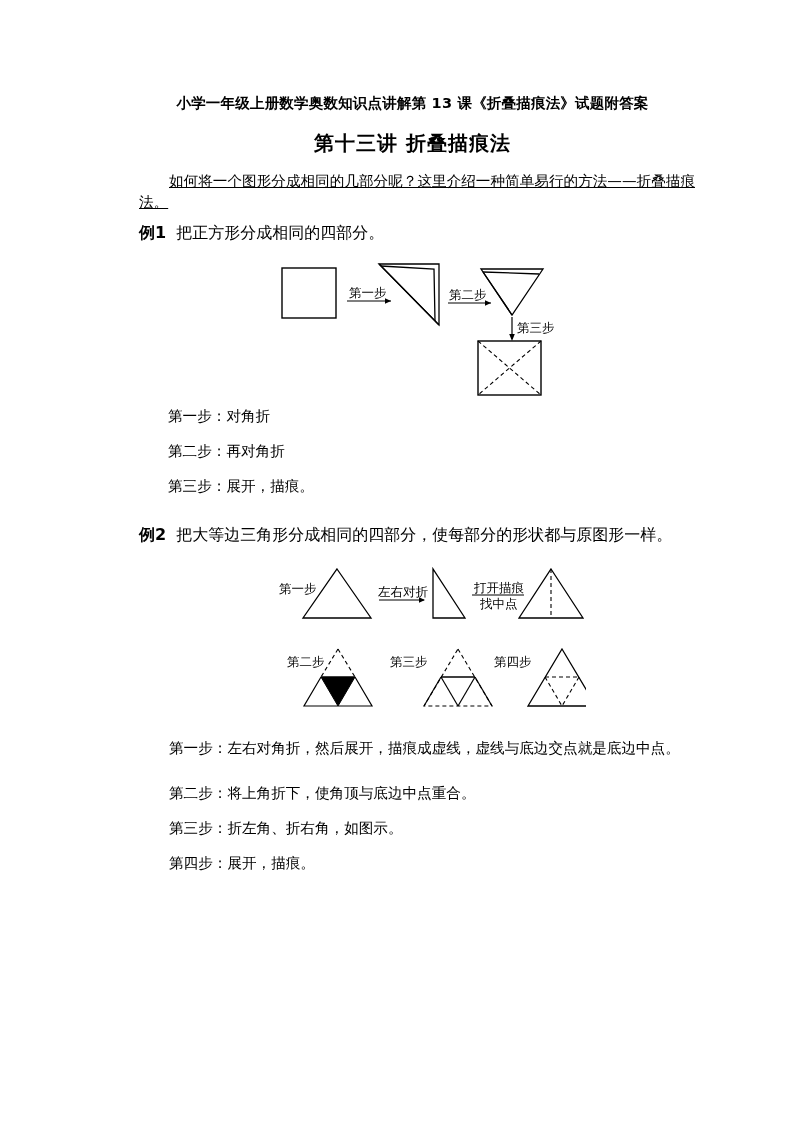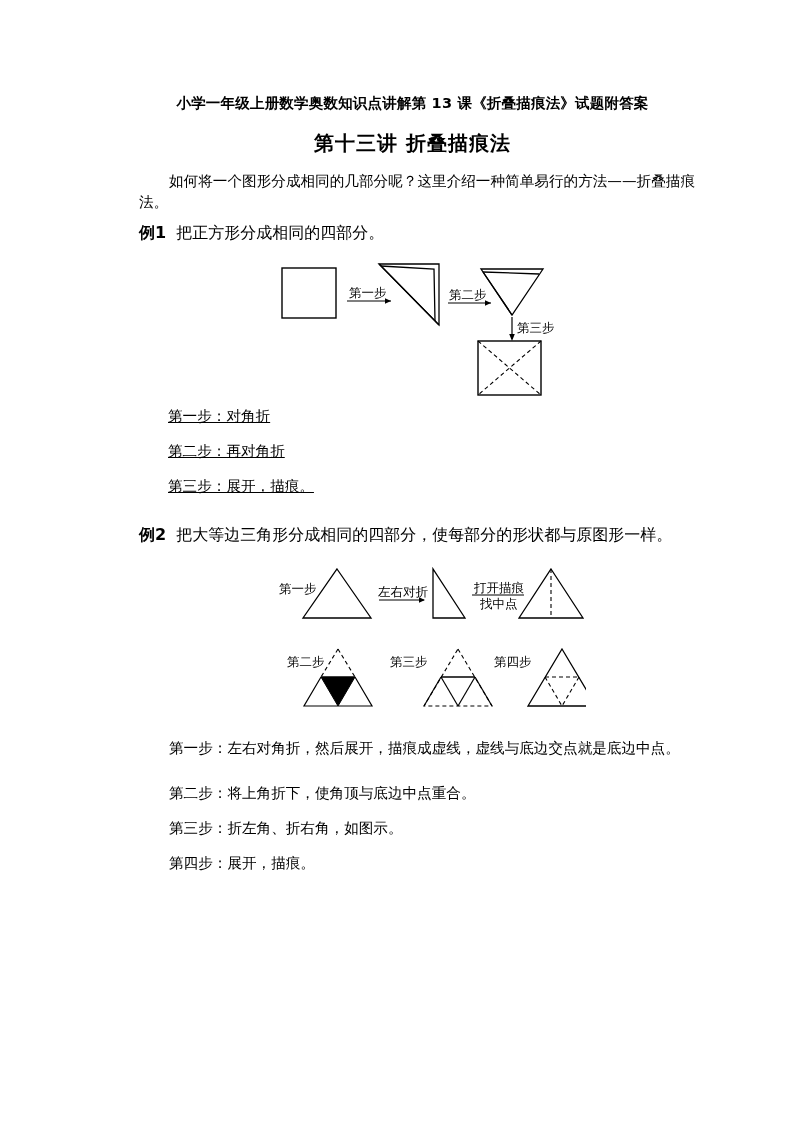--- a/index.html
+++ b/index.html
@@ -43,40 +43,40 @@
     letter-spacing: 1px;
   }
   .intro {
     position: absolute;
     left: 123px; top: 170px;
     width: 556px;
     font-size: 14.6px;
     line-height: 21px;
     text-indent: 30px;
     text-align: justify;
+    text-decoration: underline;
   }
   .ex-head {
     position: absolute;
     font-size: 16px;
     line-height: 21px;
     white-space: nowrap;
   }
   .ex-head .exlabel {
     font-weight: bold;
   }
   #ex1-head { left: 123px; top: 222px; }
   #ex2-head { left: 123px; top: 524px; }
 
   .step-line {
     position: absolute;
     left: 152px;
     font-size: 14.6px;
     line-height: 21px;
     white-space: nowrap;
-    text-decoration: underline;
   }
   #s1-1 { top: 405px; }
   #s1-2 { top: 440px; }
   #s1-3 { top: 475px; }
 
   .para {
     position: absolute;
     left: 123px;
     width: 558px;
     font-size: 14.6px;

